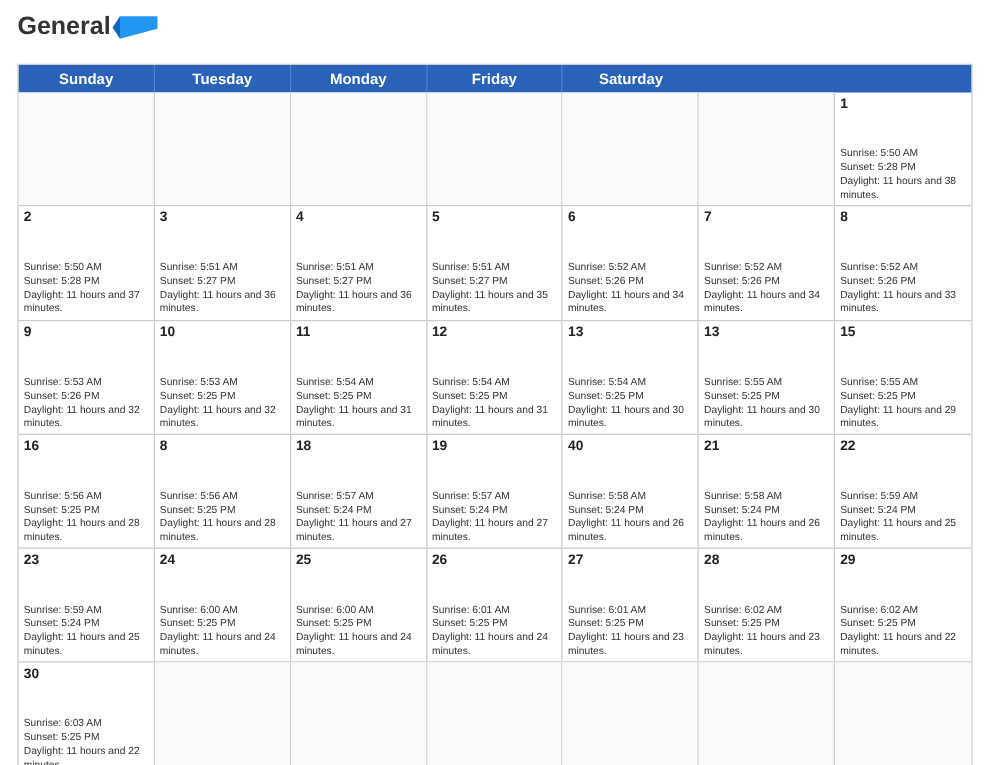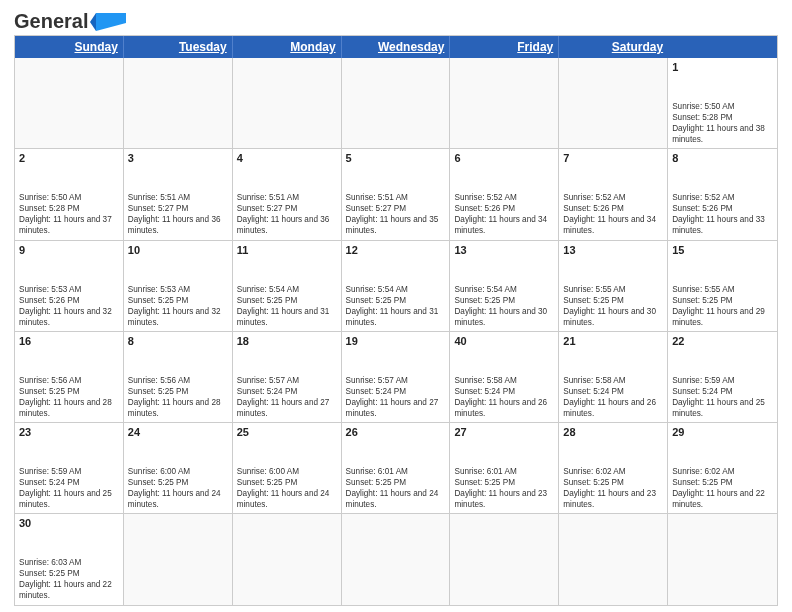--- a/index.html
+++ b/index.html
@@ -14,21 +14,21 @@
       width: 792px;
       height: 612px;
       padding: 10px 14px 10px 14px;
       display: flex;
       flex-direction: column;
     }
     .header {
       display: flex;
       align-items: flex-start;
       justify-content: space-between;
-      margin-bottom: 6px;
+      margin-bottom: 22px;
     }
     .logo {
       display: flex;
       flex-direction: column;
       align-items: flex-start;
     }
     .title-block {
       text-align: right;
     }
     .month-title {
@@ -50,23 +50,22 @@
     .cal-header {
       display: grid;
       grid-template-columns: repeat(7, 1fr);
       background: #2962B8;
     }
     .cal-header-cell {
       color: #fff;
       font-size: 12px;
       font-weight: bold;
       padding: 4px 5px;
-      text-align: right;
+      text-align: center;
       border-right: 1px solid #5080cc;
-      text-decoration: underline;
     }
     .cal-header-cell:last-child { border-right: none; }
     .cal-body {
       display: flex;
       flex-direction: column;
       flex: 1;
     }
     .cal-row {
       display: grid;
       grid-template-columns: repeat(7, 1fr);
@@ -117,21 +116,20 @@
       <div class="month-title"></div>
       <div class="location"></div>
     </div>
   </div>
 
   <div class="calendar">
     <div class="cal-header" id="cal-header">
         <div class="cal-header-cell">Sunday</div>
         <div class="cal-header-cell">Tuesday</div>
         <div class="cal-header-cell">Monday</div>
-        <div class="cal-header-cell">Wednesday</div>
         <div class="cal-header-cell">Friday</div>
         <div class="cal-header-cell">Saturday</div>
       </div>
     <div class="cal-body" id="cal-body">
         <div class="cal-row">
           <div class="cal-cell empty"></div>
           <div class="cal-cell empty"></div>
           <div class="cal-cell empty"></div>
           <div class="cal-cell empty"></div>
           <div class="cal-cell empty"></div>

